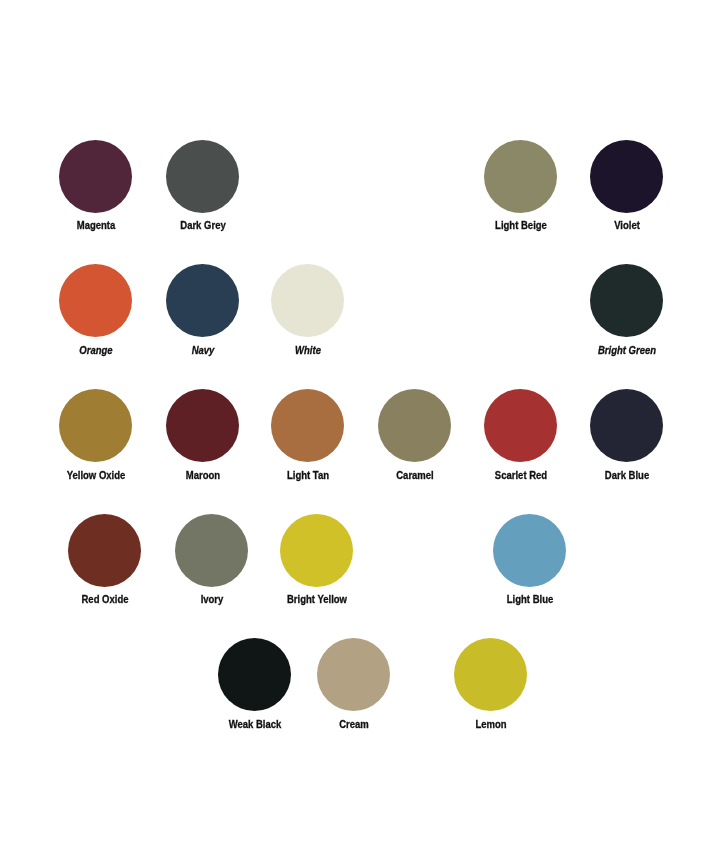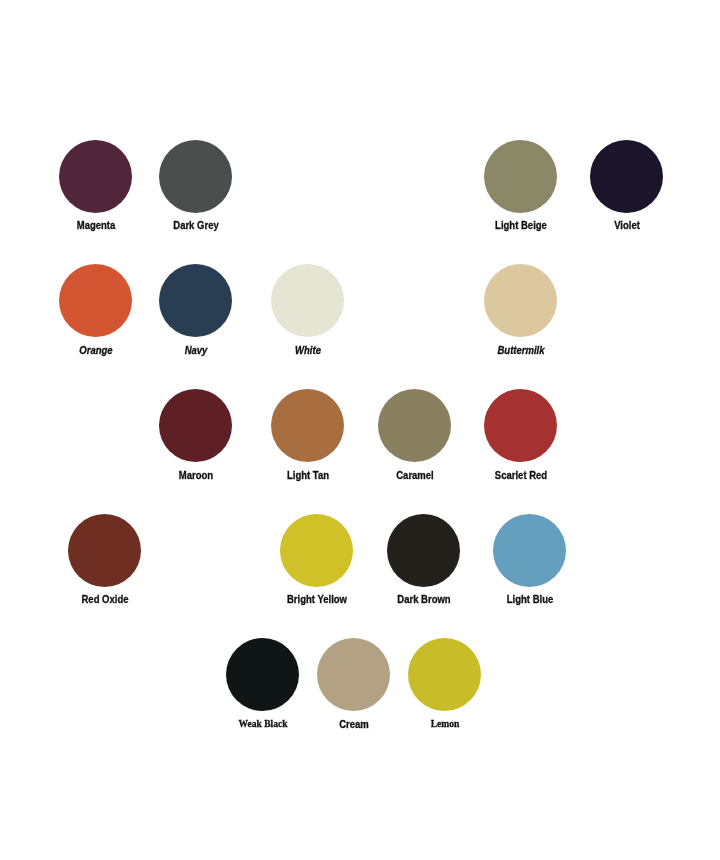--- a/index.html
+++ b/index.html
@@ -34,28 +34,28 @@
   .swatch-row-4 { top: 513.50px; margin-left: 9px; }
   .swatch-row-5 { top: 638.10px; }
   .swatch-cell {
     position: absolute;
     top: 0;
     width: 106px;
     height: 105px;
     text-align: center;
   }
   .swatch-cell-c0 { left: 42.56px; }
-  .swatch-cell-c1 { left: 142px; }
+  .swatch-cell-c1 { left: 149px; }
   .swatch-cell-c2 { left: 254.93px; }
   .swatch-cell-c3 { left: 361.11px; }
   .swatch-cell-c4 { left: 467.29px; }
   .swatch-cell-c5 { left: 573.48px; }
-  .swatch-row-5 .swatch-cell-c0 { left: 209px; font-family: Liberation Serif, serif; }
+  .swatch-row-5 .swatch-cell-c0 { left: 201px; }
   .swatch-row-5 .swatch-cell-c1 { left: 300px; }
-  .swatch-row-5 .swatch-cell-c2 { left: 391px; font-family: Liberation Serif, serif; }
+  .swatch-row-5 .swatch-cell-c2 { left: 437px; }
   .swatch-disc {
     display: block;
     width: 73px;
     height: 73px;
     border-radius: 50%;
     margin: 0 auto;
     background: #cccccc;
   }
   .swatch-label {
     display: block;
@@ -101,55 +101,63 @@
         <span class="swatch-label">Orange</span>
       </div>
       <div class="swatch-cell swatch-cell-c1">
         <span class="swatch-disc" style="background: rgb(41, 61, 83);"></span>
         <span class="swatch-label">Navy</span>
       </div>
       <div class="swatch-cell swatch-cell-c2">
         <span class="swatch-disc" style="background: rgb(230, 228, 211);"></span>
         <span class="swatch-label">White</span>
       </div>
-      <div class="swatch-cell swatch-cell-c4">
-        <span class="swatch-disc" style="background: rgb(220, 200, 158);"></span>
-        <span class="swatch-label">Buttermilk</span>
+      <div class="swatch-cell swatch-cell-c5">
+        <span class="swatch-disc" style="background: rgb(31, 43, 42);"></span>
+        <span class="swatch-label">Bright Green</span>
       </div>
     </div>
     <div class="swatch-row swatch-row-3">
+      <div class="swatch-cell swatch-cell-c0">
+        <span class="swatch-disc" style="background: rgb(159, 125, 51);"></span>
+        <span class="swatch-label">Yellow Oxide</span>
+      </div>
       <div class="swatch-cell swatch-cell-c1">
         <span class="swatch-disc" style="background: rgb(94, 32, 36);"></span>
         <span class="swatch-label">Maroon</span>
       </div>
       <div class="swatch-cell swatch-cell-c2">
         <span class="swatch-disc" style="background: rgb(169, 110, 63);"></span>
         <span class="swatch-label">Light Tan</span>
       </div>
       <div class="swatch-cell swatch-cell-c3">
         <span class="swatch-disc" style="background: rgb(137, 128, 96);"></span>
         <span class="swatch-label">Caramel</span>
       </div>
       <div class="swatch-cell swatch-cell-c4">
         <span class="swatch-disc" style="background: rgb(165, 49, 48);"></span>
         <span class="swatch-label">Scarlet Red</span>
       </div>
+      <div class="swatch-cell swatch-cell-c5">
+        <span class="swatch-disc" style="background: rgb(35, 36, 52);"></span>
+        <span class="swatch-label">Dark Blue</span>
+      </div>
     </div>
     <div class="swatch-row swatch-row-4">
       <div class="swatch-cell swatch-cell-c0">
         <span class="swatch-disc" style="background: rgb(110, 46, 33);"></span>
         <span class="swatch-label">Red Oxide</span>
       </div>
+      <div class="swatch-cell swatch-cell-c1">
+        <span class="swatch-disc" style="background: rgb(115, 118, 101);"></span>
+        <span class="swatch-label">Ivory</span>
+      </div>
       <div class="swatch-cell swatch-cell-c2">
         <span class="swatch-disc" style="background: rgb(207, 193, 39);"></span>
         <span class="swatch-label">Bright Yellow</span>
-      </div>
-      <div class="swatch-cell swatch-cell-c3">
-        <span class="swatch-disc" style="background: rgb(36, 33, 28);"></span>
-        <span class="swatch-label">Dark Brown</span>
       </div>
       <div class="swatch-cell swatch-cell-c4">
         <span class="swatch-disc" style="background: rgb(101, 159, 190);"></span>
         <span class="swatch-label">Light Blue</span>
       </div>
     </div>
     <div class="swatch-row swatch-row-5">
       <div class="swatch-cell swatch-cell-c0">
         <span class="swatch-disc" style="background: rgb(16, 22, 21);"></span>
         <span class="swatch-label">Weak Black</span>

